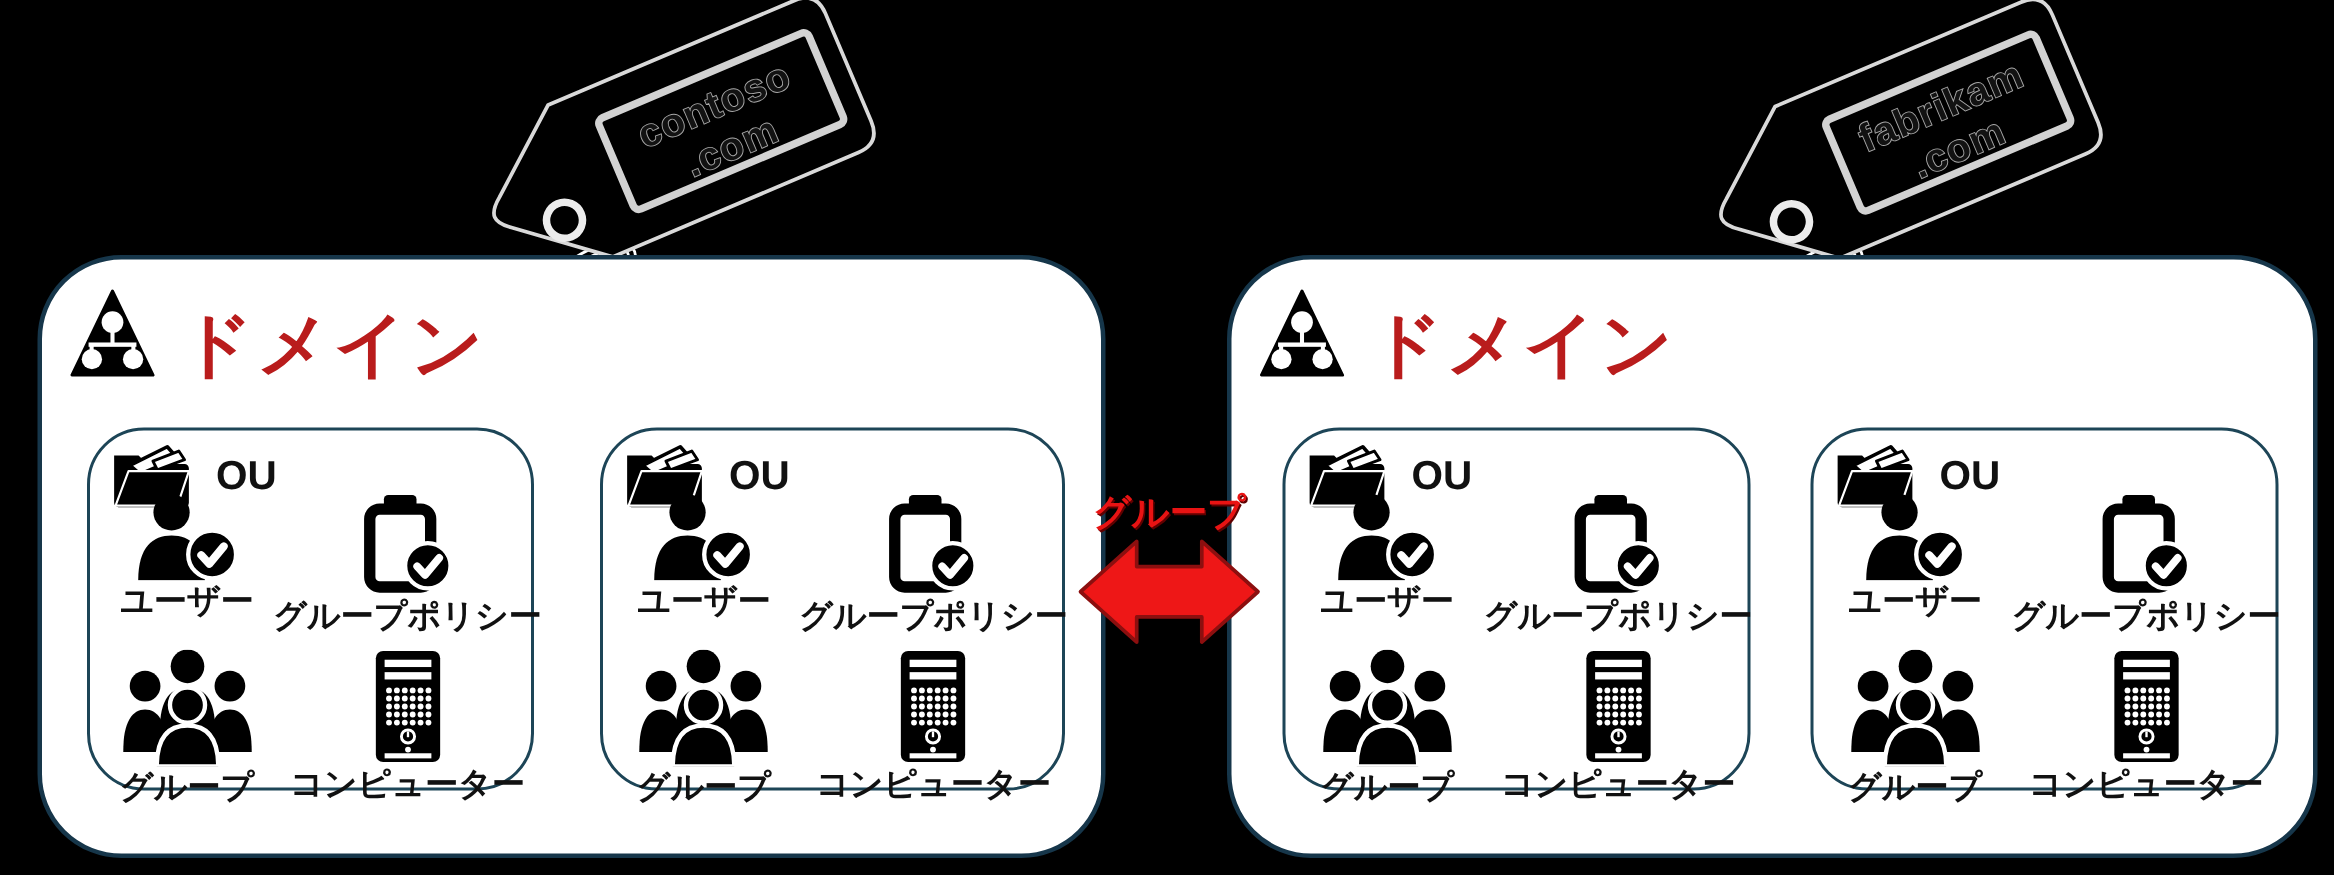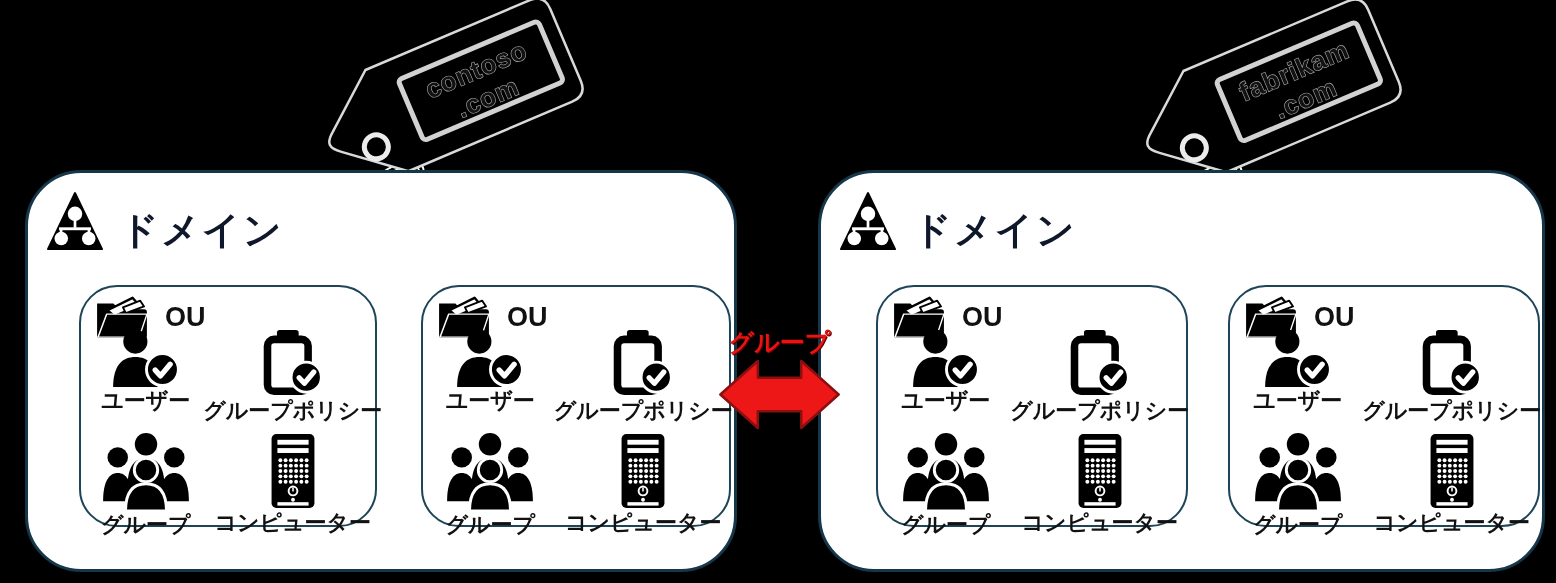--- a/index.html
+++ b/index.html
@@ -19,30 +19,29 @@
     box-sizing:border-box;
   }
   #domain-left{left:25px;width:712px;}
   #domain-right{left:818px;width:727px;}
   .domain-header{
     position:absolute;top:18px;left:18px;
     display:flex;align-items:center;gap:16px;
   }
   .domain-icon{width:58px;height:62px;}
   .domain-title{
-    font-size:38px;font-weight:bold;color:#0f172a;
+    font-size:48px;font-weight:bold;color:#b91c1c;
     letter-spacing:2px;line-height:1;margin-top:16px;
   }
   
   .ou{
     position:absolute;top:112px;height:242px;
     border:2px solid var(--ou_border,#1d4557);
     border-radius:38px;
     box-sizing:border-box;
-    margin-left:21px;
   }
   #domain-left .ou-a{left:30px;width:298px;}
   #domain-left .ou-b{left:372px;width:310px;}
   #domain-right .ou-a{left:34px;width:312px;}
   #domain-right .ou-b{left:386px;width:312px;}
   .ou-header{
     position:absolute;top:7px;left:13px;
     display:flex;align-items:center;gap:15px;
   }
   .folder-icon{width:56px;height:46px;}

